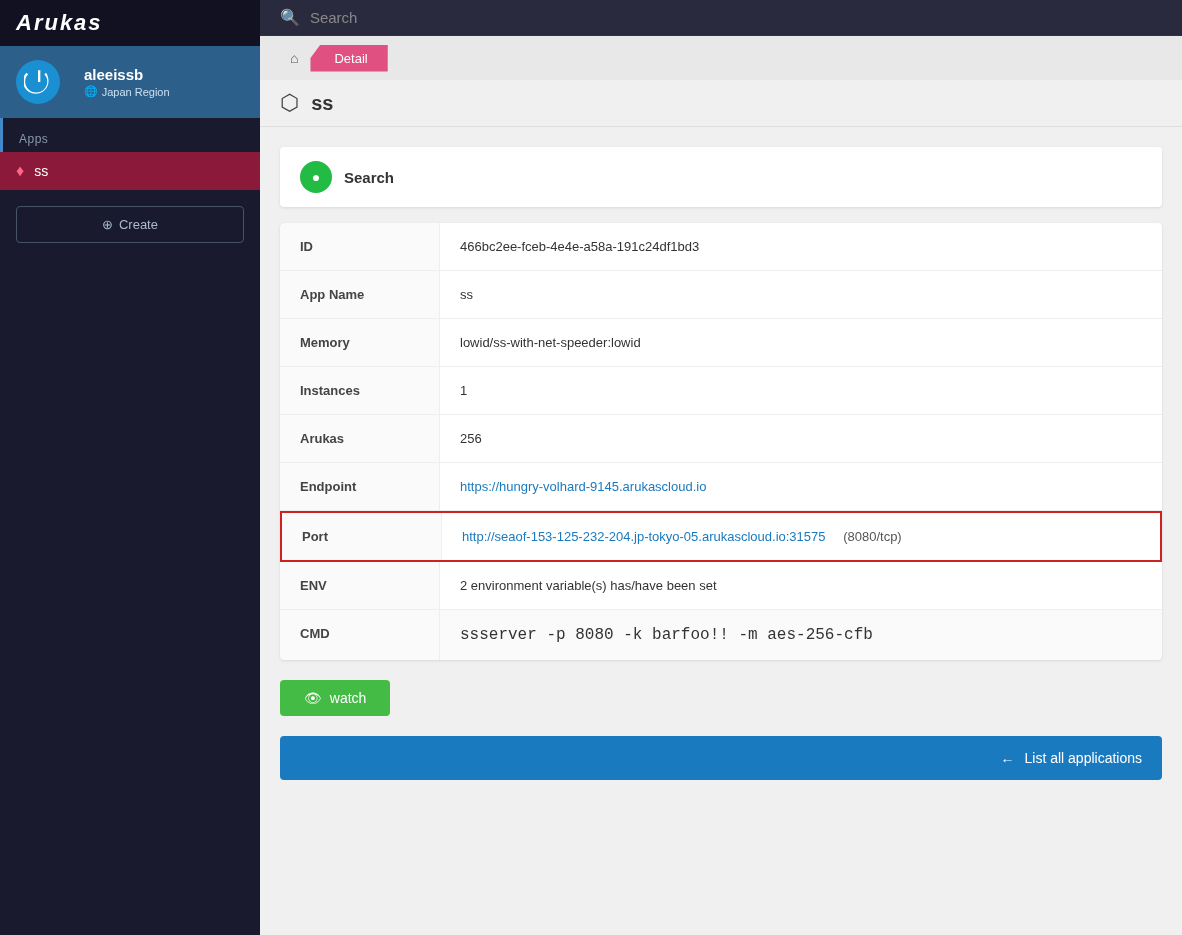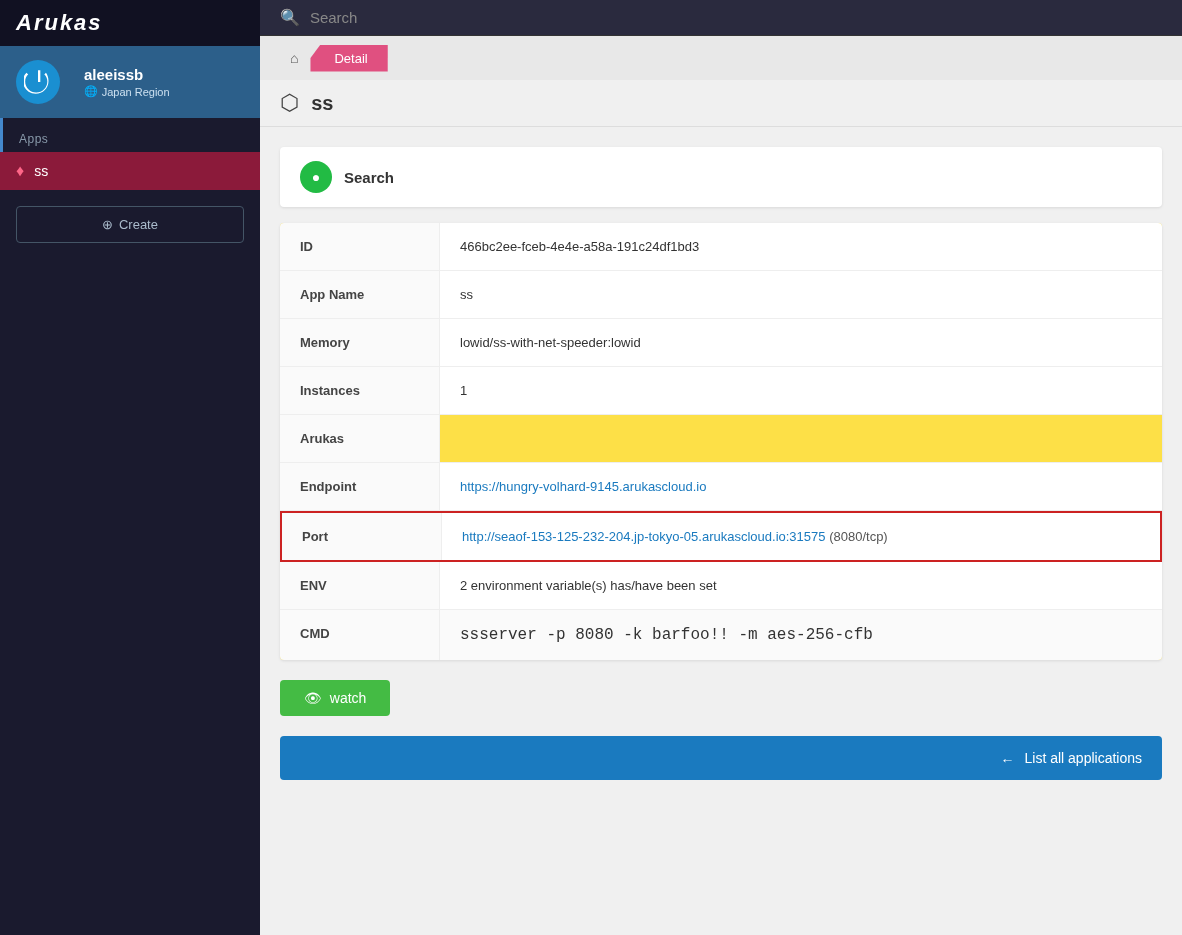--- a/index.html
+++ b/index.html
@@ -388,34 +388,35 @@
         <div class="detail-value">lowid/ss-with-net-speeder:lowid</div>
       </div>
 
       <div class="detail-row">
         <div class="detail-label">Instances</div>
         <div class="detail-value">1</div>
       </div>
 
       <div class="detail-row">
         <div class="detail-label">Arukas</div>
+        <div class="detail-value">256</div>
       </div>
 
       <div class="detail-row">
         <div class="detail-label">Endpoint</div>
         <div class="detail-value">
           <a href="#">https://hungry-volhard-9145.arukascloud.io</a>
         </div>
       </div>
 
       <div class="detail-row" style="border: 2px solid #cc2222; margin: 0;">
         <div class="detail-label">Port</div>
         <div class="detail-value">
           <a href="#">http://seaof-153-125-232-204.jp-tokyo-05.arukascloud.io:31575</a>
-          <span style="color:#555; margin-left:0;">(8080/tcp)</span>
+          <span style="color:#555; margin-left:14px;">(8080/tcp)</span>
         </div>
       </div>
 
       <div class="detail-row">
         <div class="detail-label">ENV</div>
         <div class="detail-value">2 environment variable(s) has/have been set</div>
       </div>
 
       <div class="detail-row">
         <div class="detail-label">CMD</div>

